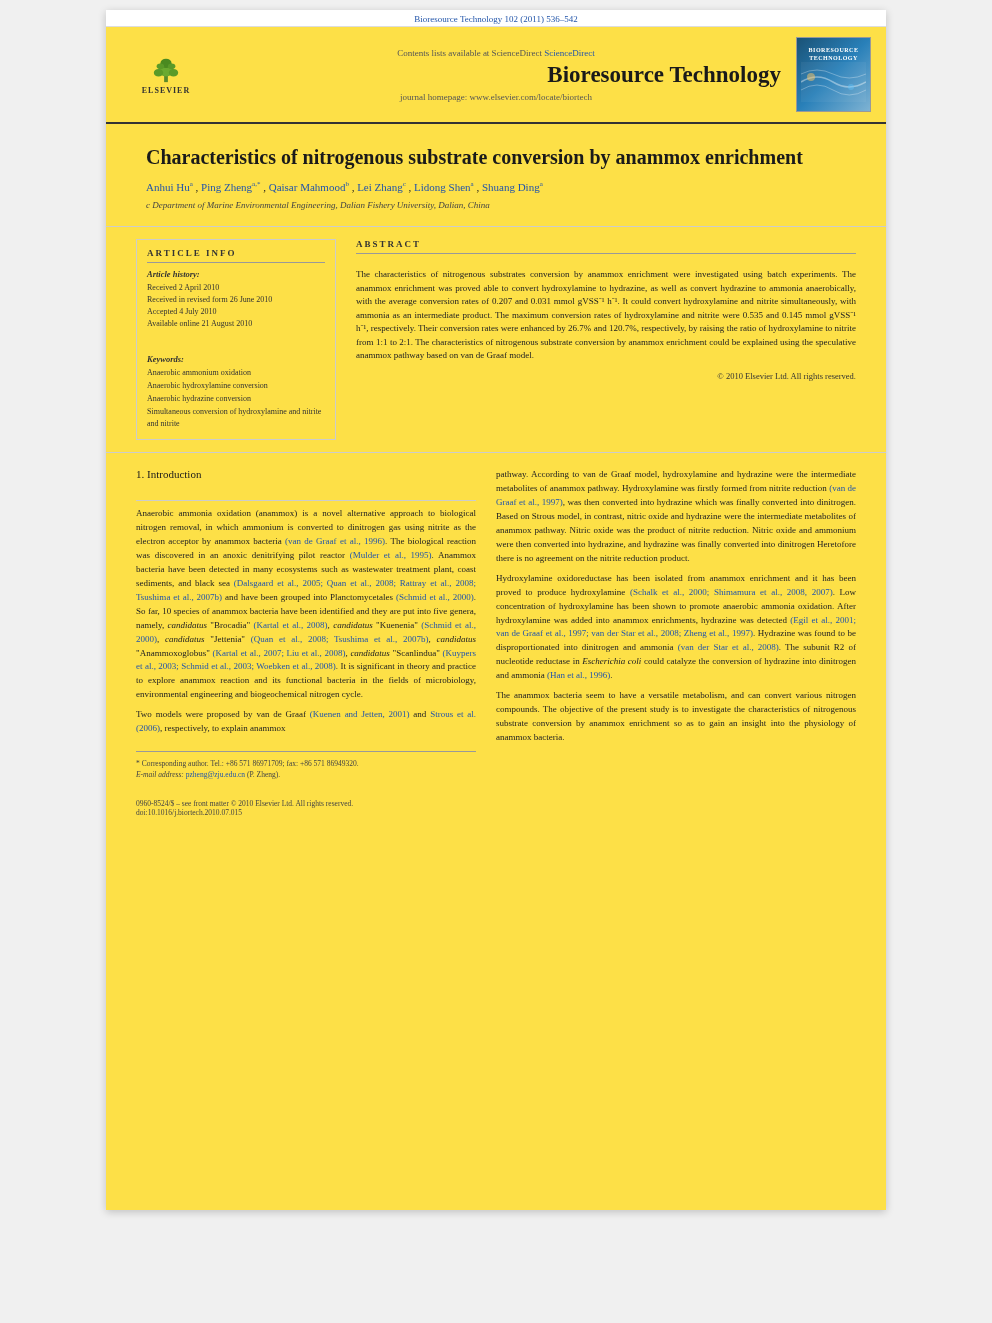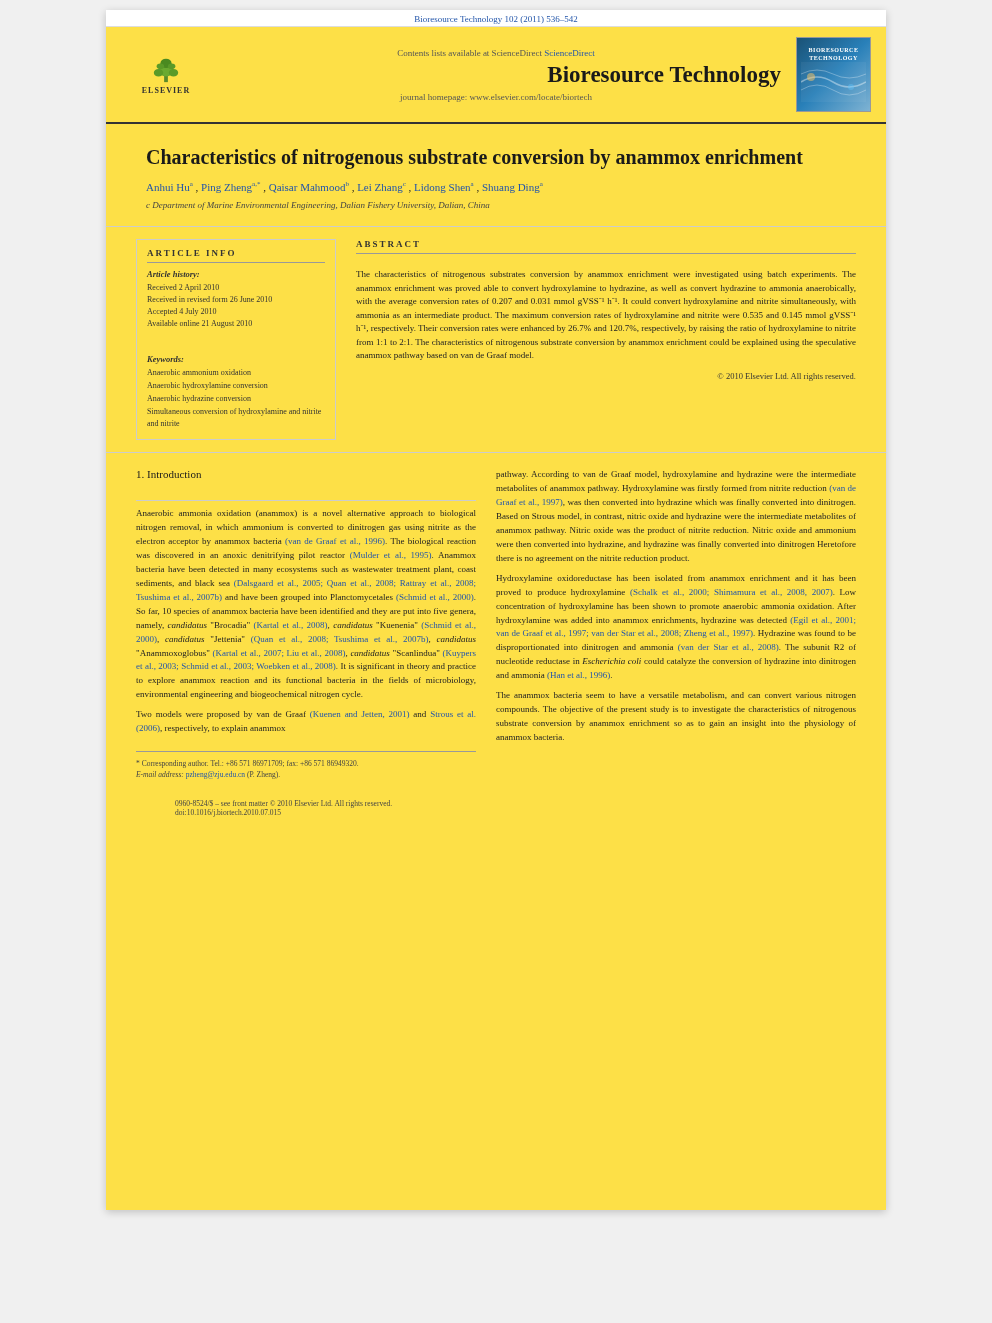--- a/index.html
+++ b/index.html
@@ -227,21 +227,20 @@
       padding-top: 6px;
     }
     .footnote-text {
       font-size: 7.5px;
       color: #444;
       line-height: 1.5;
     }
     .doi-line {
       font-size: 7.5px;
       color: #444;
-      margin-left: 39px;
     }
     sup {
       font-size: 7px;
     }
   </style>
 </head>
 <body>
 
 <div class="page">
 

